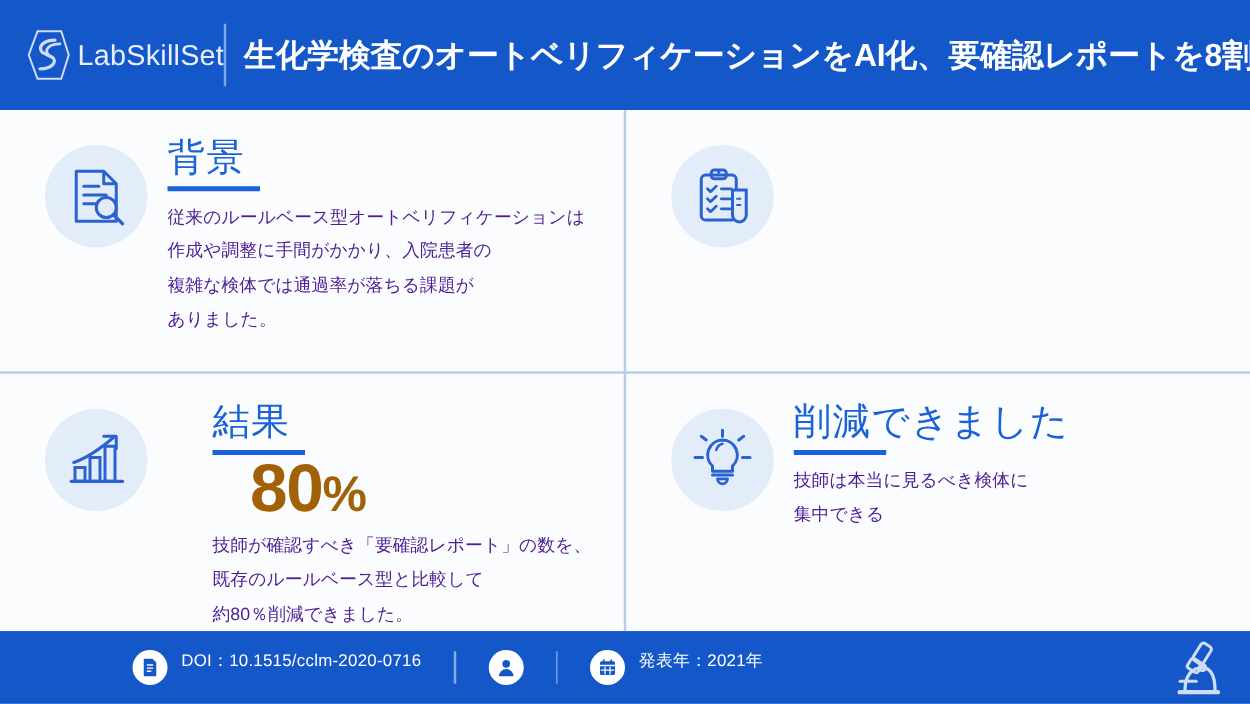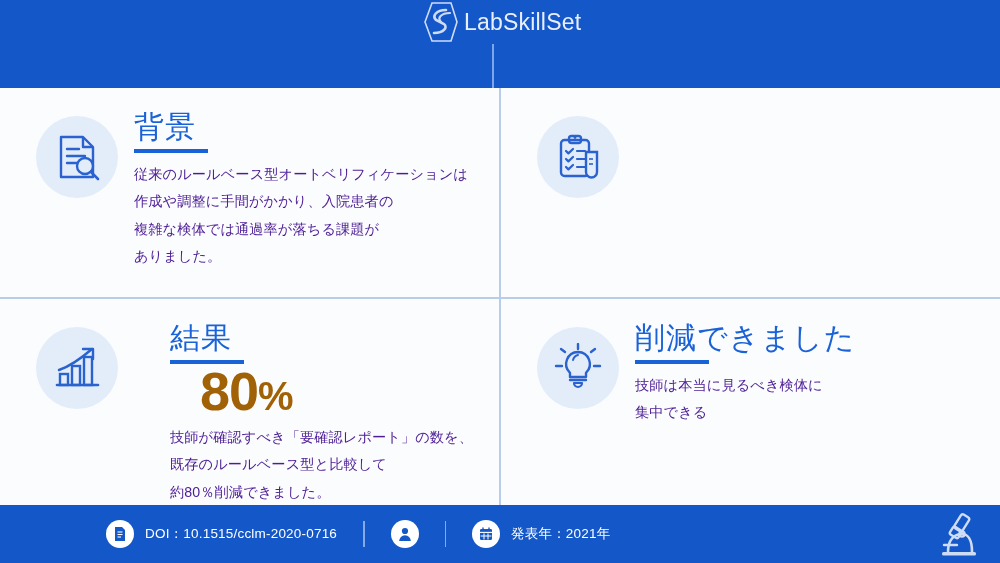--- a/index.html
+++ b/index.html
@@ -13,21 +13,21 @@
     position:relative;
     width:1000px; height:563px;
     background:#1357c8;
   }
 
   
   .header {
     position:absolute; left:0; top:0;
     width:1000px; height:88px;
     background:#1357c8;
-    display:flex; align-items:center;flex-direction:column;
+    display:flex; align-items:center;
   }
   .logo-wrap {
     display:flex; align-items:center;
     padding-left:18px;
     width:196px;
   }
   .logo-mark { width:40px; height:44px; flex:none; }
   .logo-text {
     color:#e8eefc;
     font-size:23px;
@@ -128,21 +128,21 @@
   
   .footer {
     position:absolute;
     left:0; top:505px;
     width:1000px; height:58px;
     background:#1357c8;
     display:flex;
     align-items:center;
   }
   .meta-item {
-    display:flex; align-items:center;
+    display:flex; align-items:flex-start;
     white-space:nowrap;
   }
   .meta-item:first-of-type { margin-left:106px; }
   .meta-icon {
     width:28px; height:28px;
     border-radius:50%;
     background:#ffffff;
     display:flex; align-items:center; justify-content:center;
     flex:none;
   }

